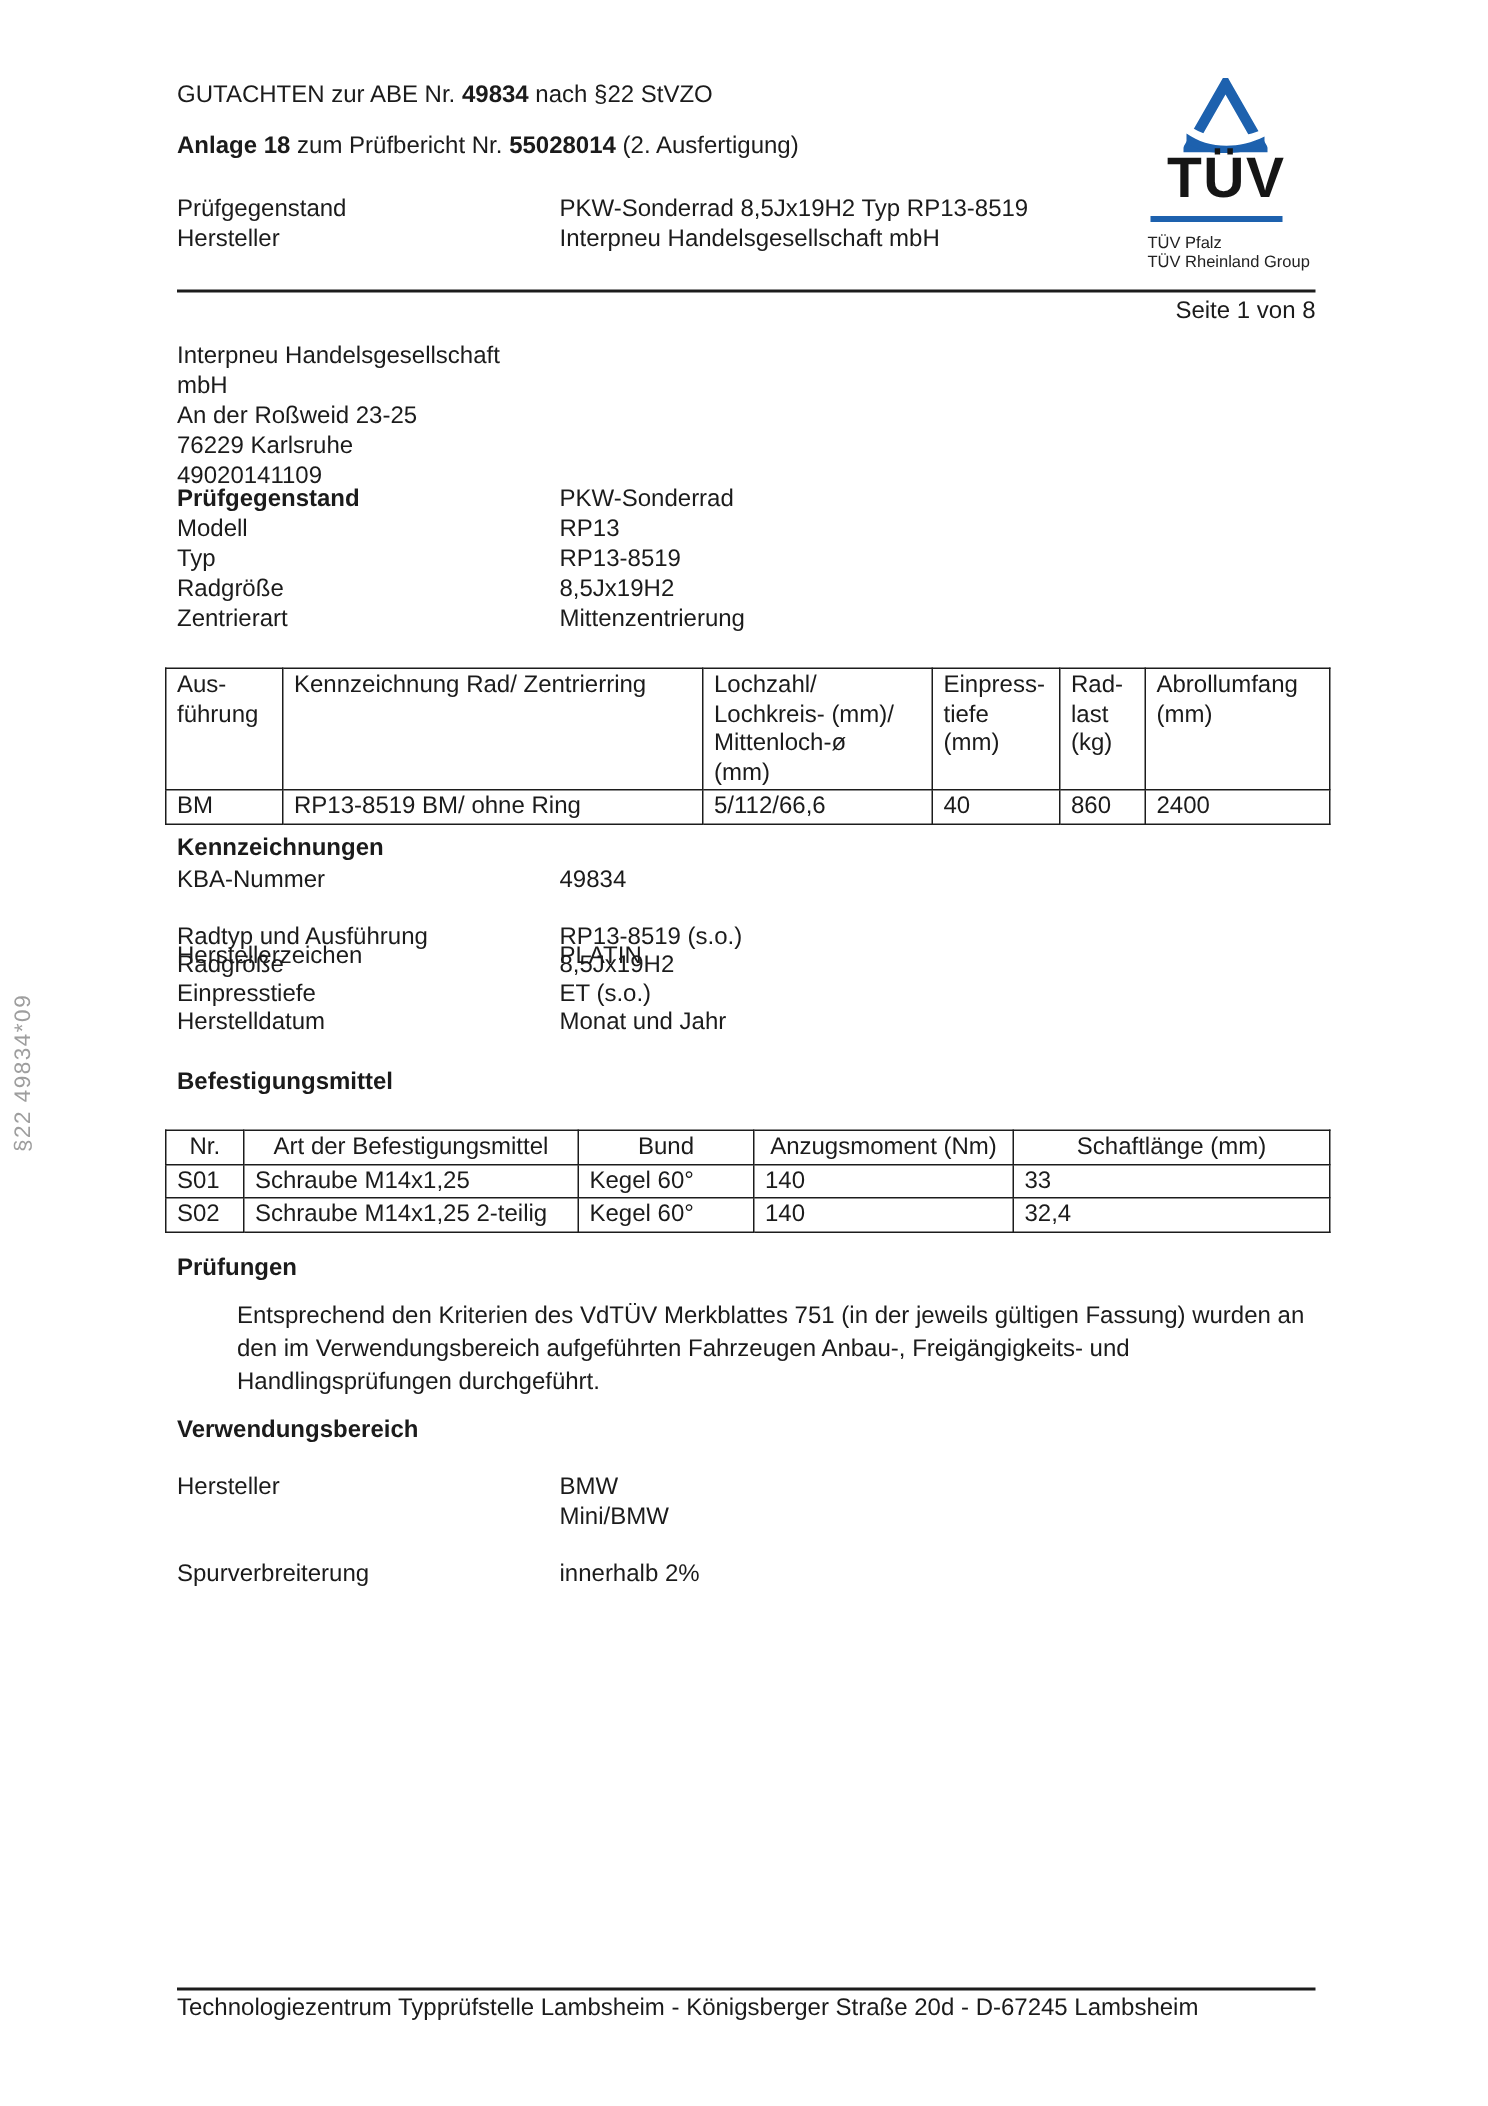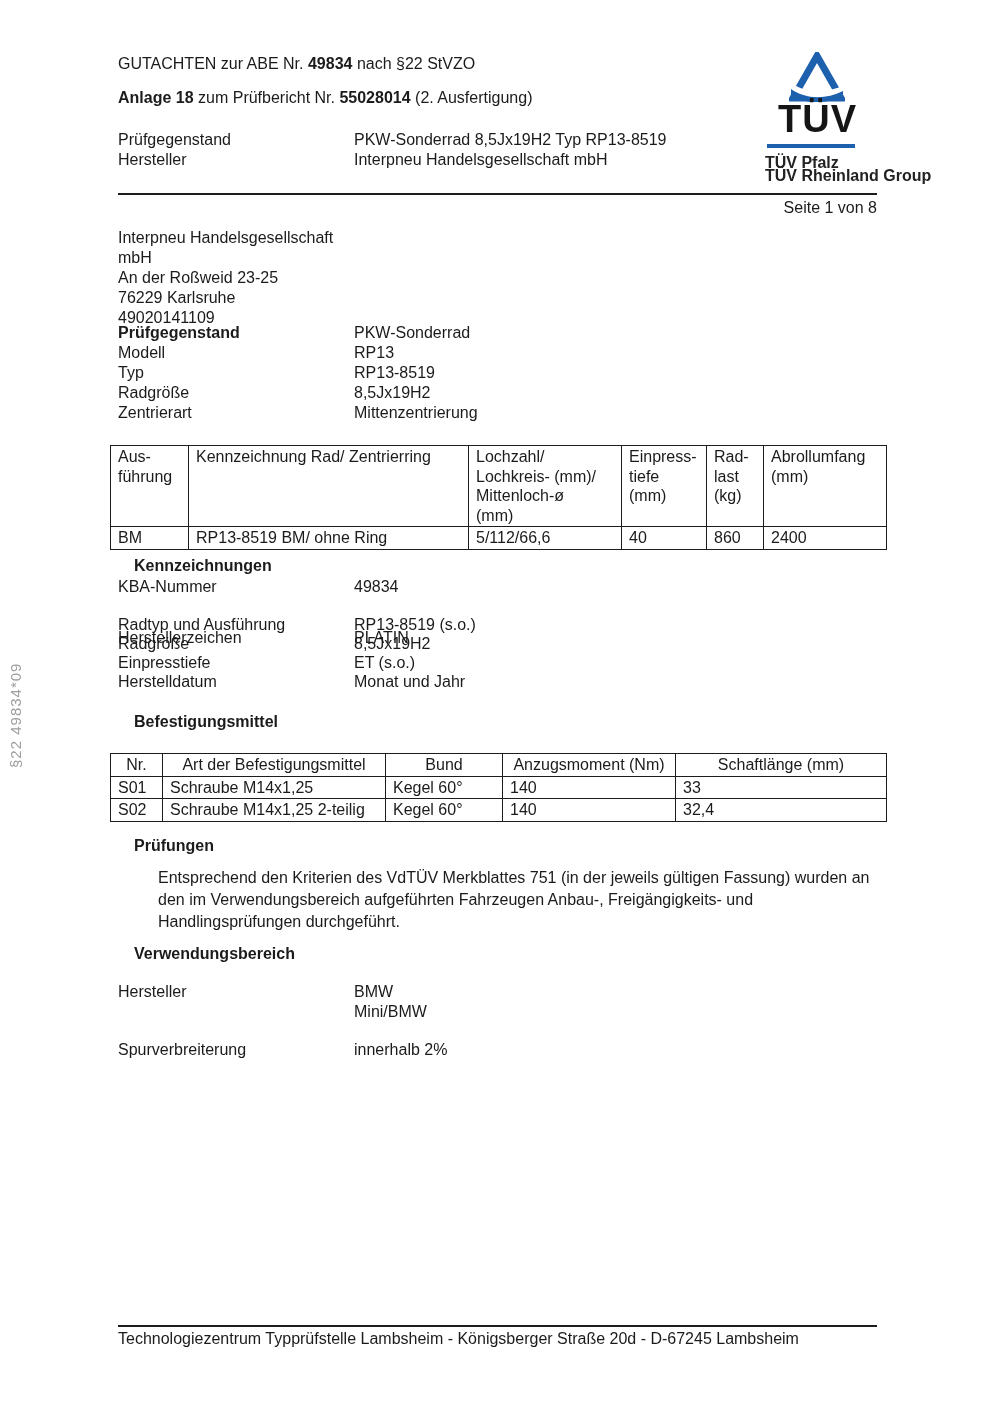--- a/index.html
+++ b/index.html
@@ -5,22 +5,22 @@
   * { margin:0; padding:0; box-sizing:border-box; }
   html,body { background:#ffffff; }
   .page {
     position:relative; width:992px; height:1404px; background:#ffffff;
     font-family:"Liberation Sans","DejaVu Sans",sans-serif;
     font-size:16px; line-height:20px; color:#1b1b1b; overflow:hidden;
   }
   .content { position:absolute; left:118px; top:0; width:759px; height:100%; }
   .abs { position:absolute; }
   .b { font-weight:bold; }
-  .sect-h { position:absolute; font-weight:bold;margin-left:16px; }
-  .lv { position:absolute; display:grid; grid-template-columns:236px auto; width:100%; }
+  .sect-h { position:absolute; font-weight:bold; }
+  .lv { position:absolute; display:grid; grid-template-columns:236px auto; width:100%;gap:19px; }
   .rule { position:absolute; left:0; width:759px; border-top:2px solid #1c1c1c; }
   .seite { position:absolute; top:198px; right:0; text-align:right; }
   .pre { white-space:pre-line;margin-left:40px; }
 
   
   .tbl { position:absolute; left:-8px; width:776px; border-collapse:collapse; table-layout:fixed;padding-left:16px; }
   .tbl th, .tbl td {
     border:1.5px solid #1c1c1c; padding:1px 7px; text-align:left;
     vertical-align:top; font-weight:normal; white-space:pre-line; line-height:19.5px;
   }
@@ -31,21 +31,21 @@
   .tbl-fast { top:753px; }
   .tbl-fast thead th { height:20px;text-align:center; }
   .tbl-fast tbody td { height:21px; }
   .fc1{width:52px} .fc2{width:223px} .fc3{width:117px} .fc4{width:173px} .fc5{width:211px}
 
   
   .logo { position:absolute; left:765px; top:52px; width:118px; }
   .logo-triangle { position:absolute; left:24px; top:0; }
   .logo-wordmark { position:absolute; left:13px; top:47px; font-size:38px; line-height:40px; font-weight:bold; letter-spacing:1px; color:#151515; }
   .logo-bar { position:absolute; left:2px; top:92px; width:88px; height:4px; background:#1d61ae; }
-  .logo-sub { position:absolute; left:0; top:104px; font-size:16px; line-height:13px; font-weight:bold; color:#222; white-space:nowrap; }
+  .logo-sub { position:absolute; left:0; top:104px; font-size:11px; line-height:13px; font-weight:normal; color:#222; white-space:nowrap; }
 
   
   .vref {
     position:absolute; left:6px; top:768px;
     transform:rotate(-90deg); transform-origin:0 0;
     color:#9e9e9e; font-size:15px; letter-spacing:1px; white-space:nowrap;
   }
 
   .footer-rule { top:1325px; }
   .footer-text { position:absolute; top:1329px; left:0; }

